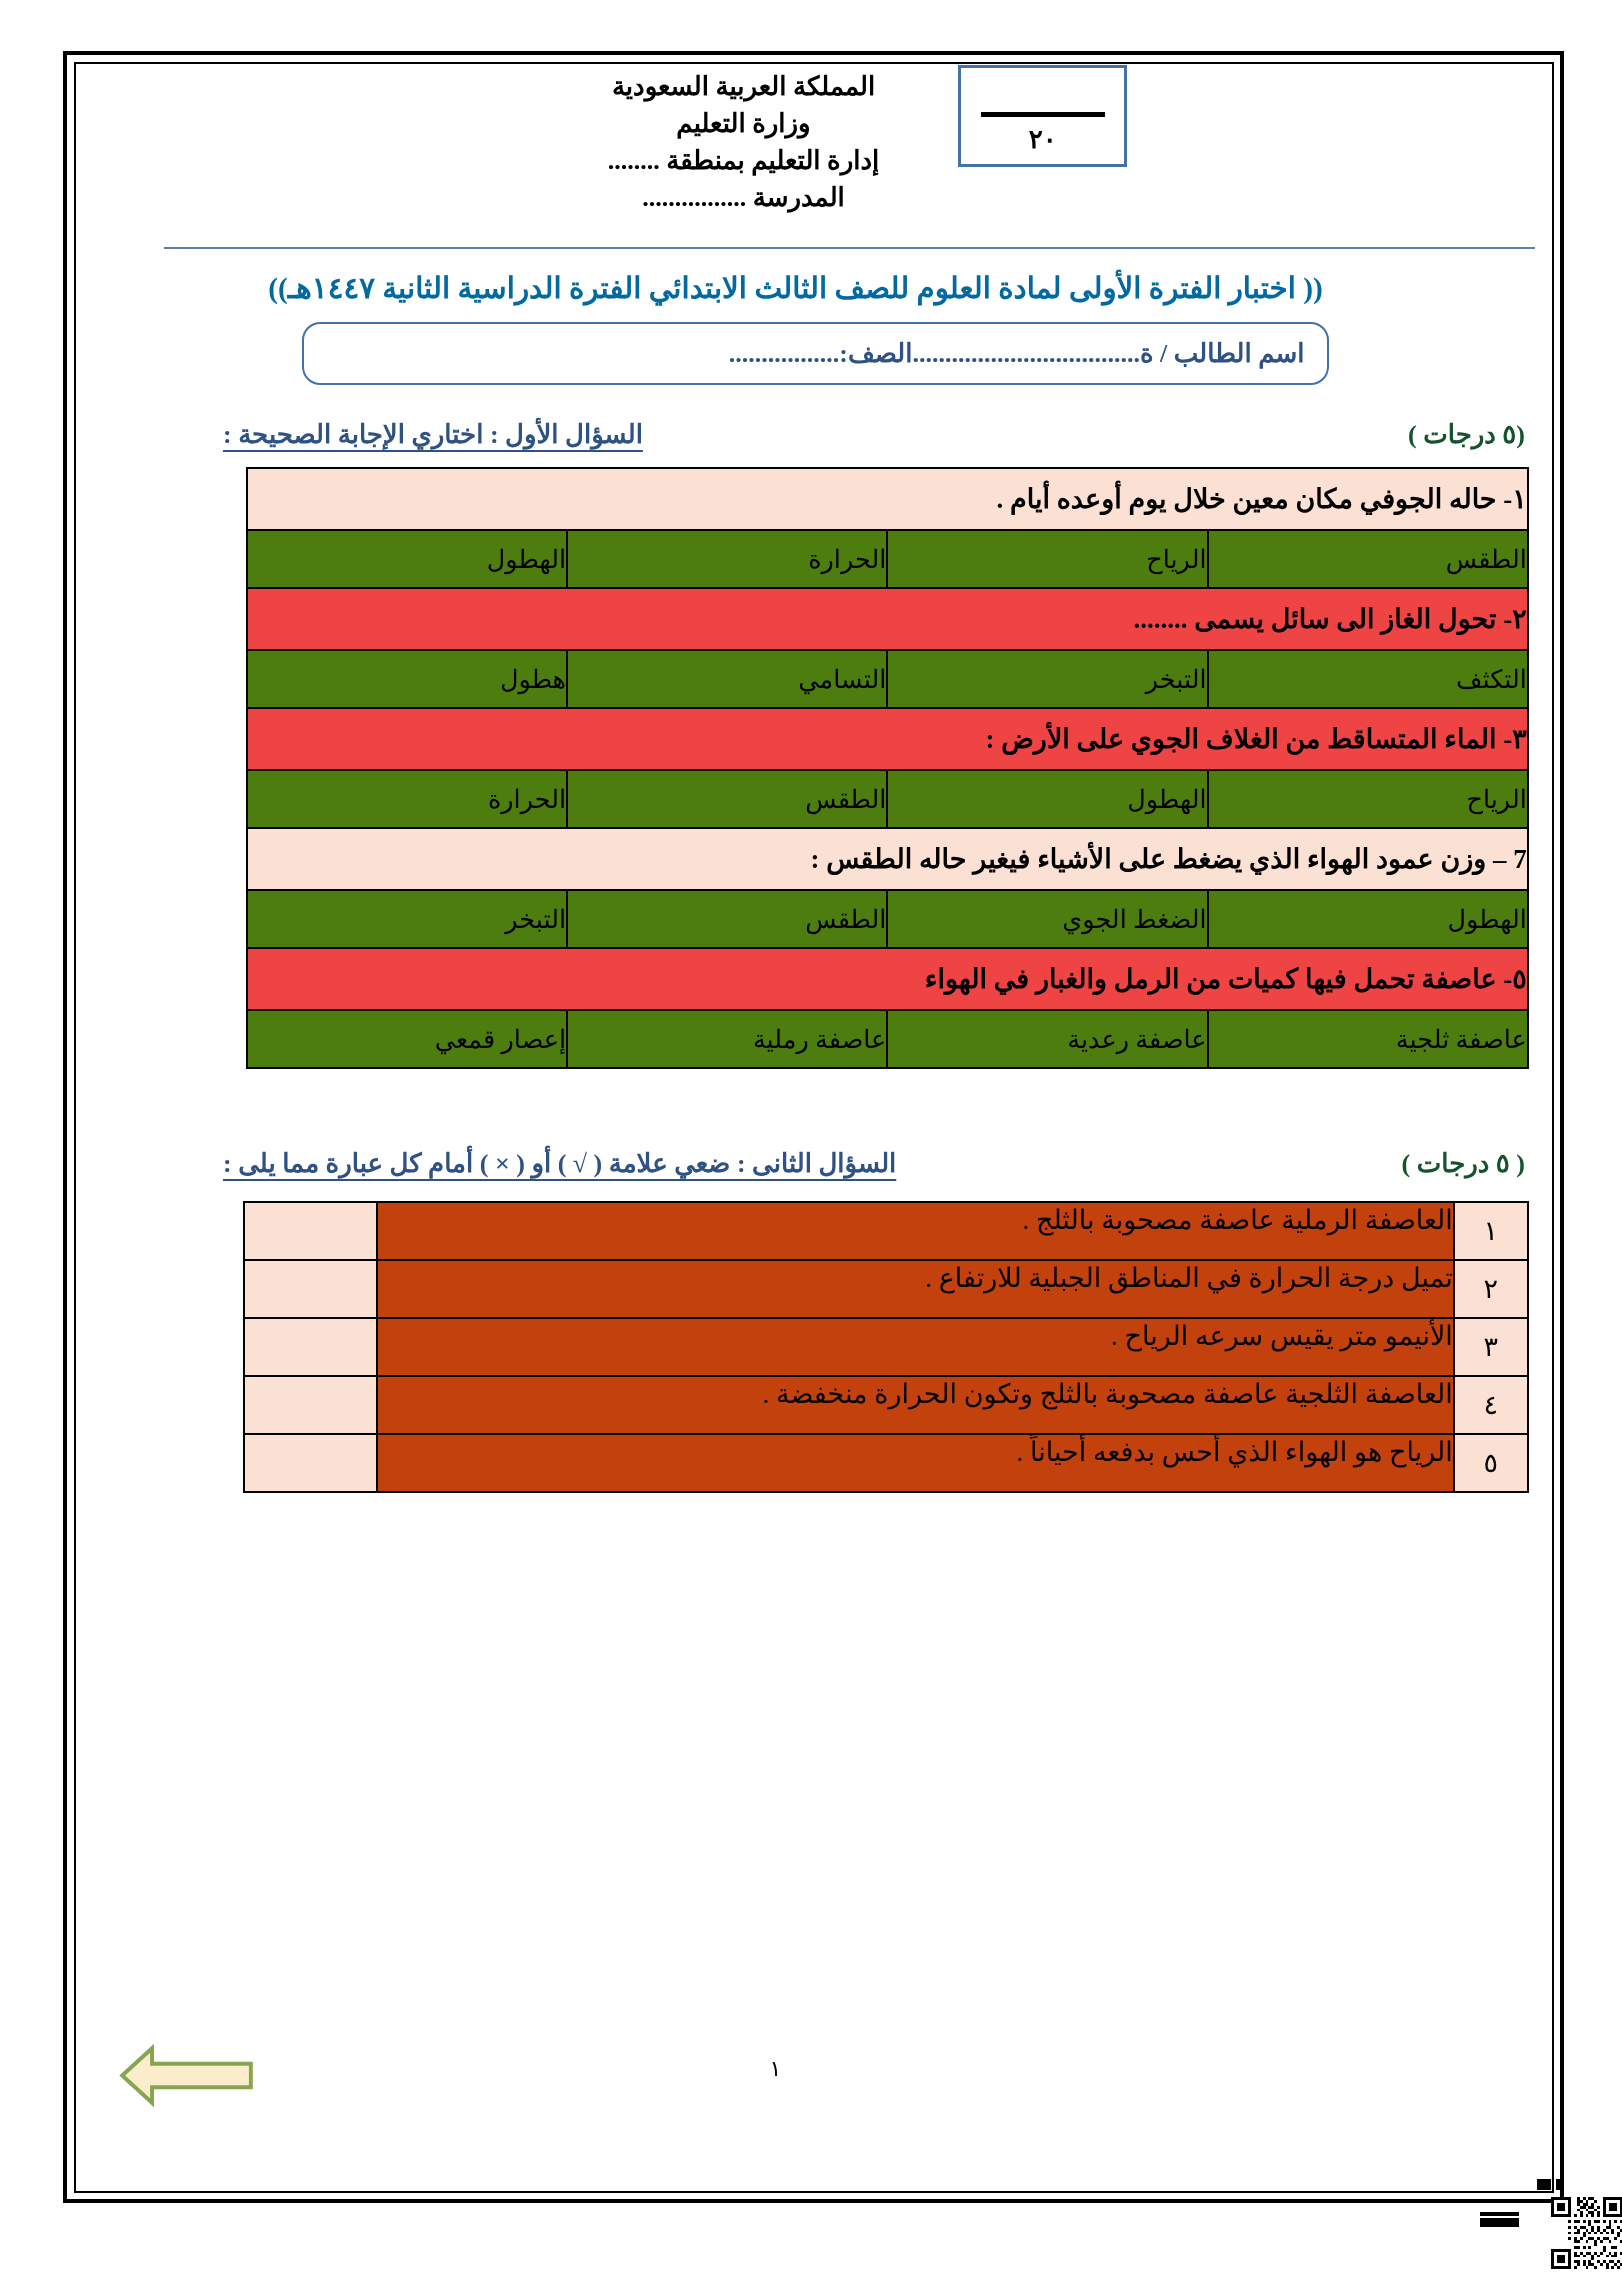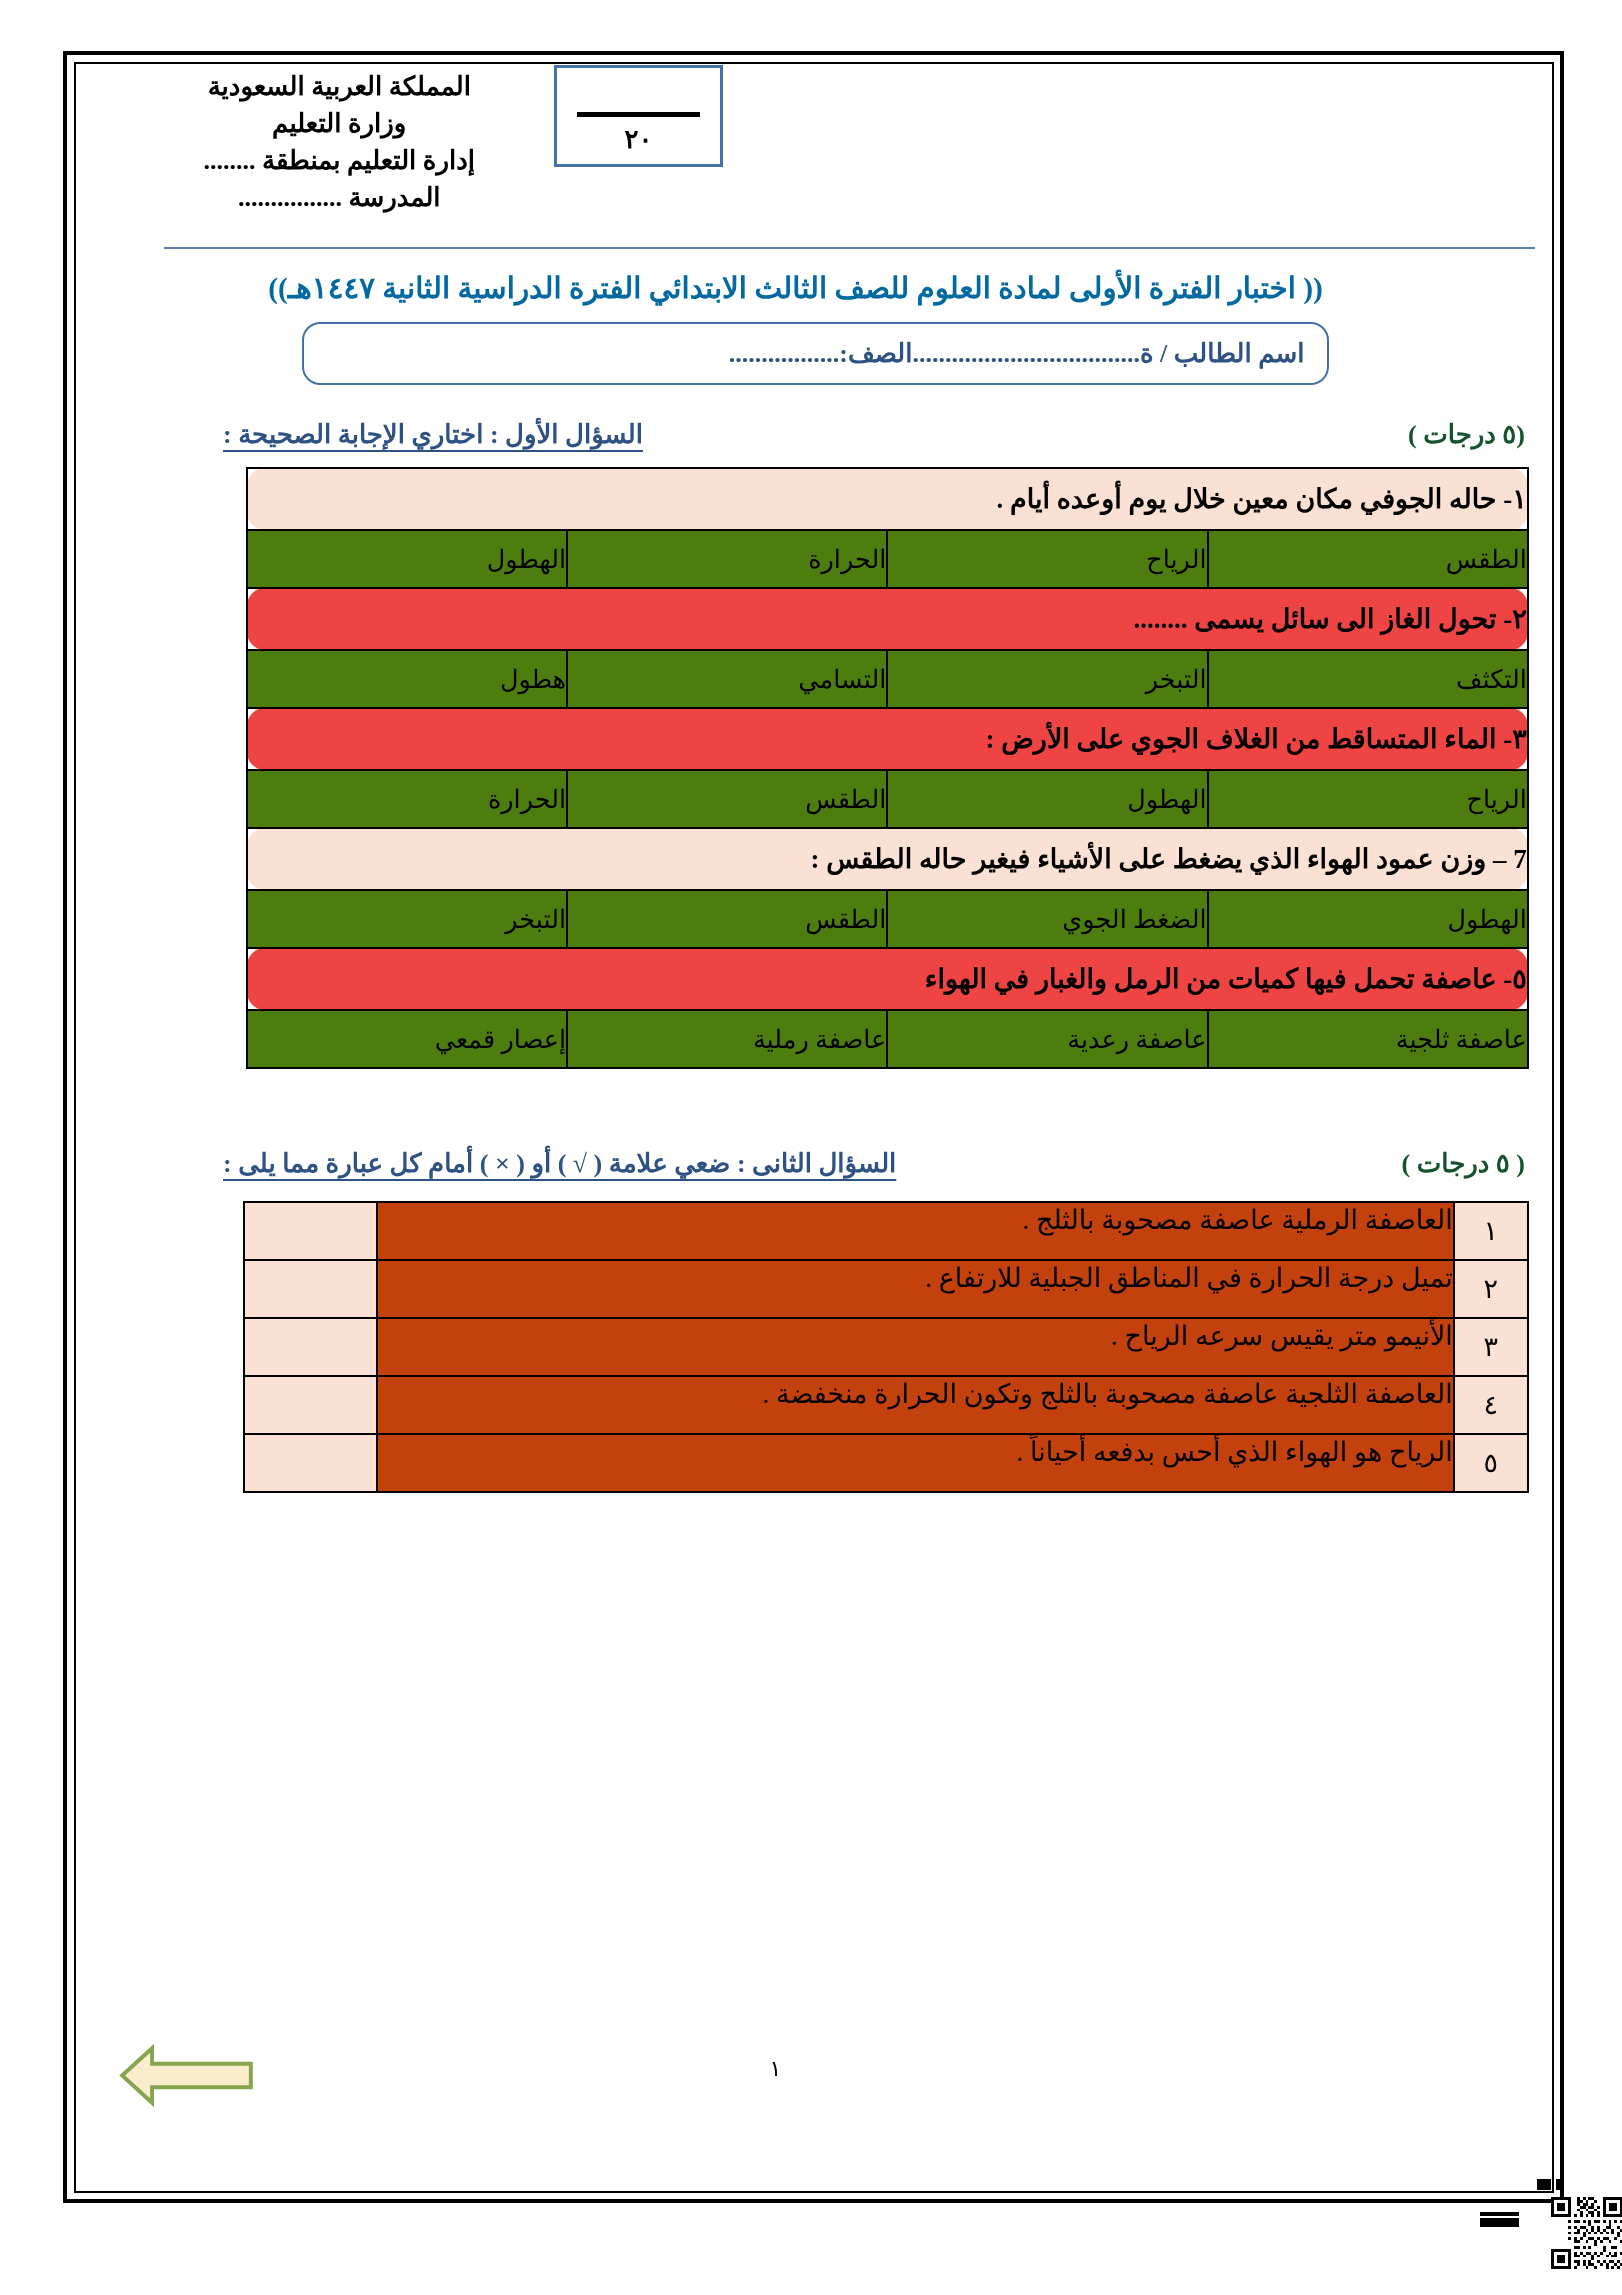--- a/index.html
+++ b/index.html
@@ -41,21 +41,21 @@
     top: 65px;
     width: 1446px;
     height: 2127px;
   }
 
   
   .header-row {
     display: flex;
     flex-direction: row-reverse;
     align-items: flex-start;
-    justify-content: flex-start;
+    justify-content: center;
     width: 1374px;
     margin-right: 6.5px;
   }
   .ministry-block {
     text-align: center;
     font-size: 26px;
     font-weight: bold;
     line-height: 1.42;
     color: #000000;
     padding-top: 3.9px;
@@ -168,21 +168,20 @@
     padding: 0;
     color: #000000;
   }
   td.q-stem {
     height: 60px;
     font-size: 27px;
     font-weight: bold;
     text-align: right;
     padding: 3.9px 18.3px 9.2px 13px;
     line-height: 1.3;
-    border-radius: 18px;
   }
   td.q-stem.peach { background: #fbe0d4; }
   td.q-stem.cream { background: #ef4444; }
   td.opt {
     height: 56px;
     font-size: 25.5px;
     text-align: right;
     background: #4d7c0f;
     padding: 2.6px 3.9px 6.5px 3.9px;
   }

